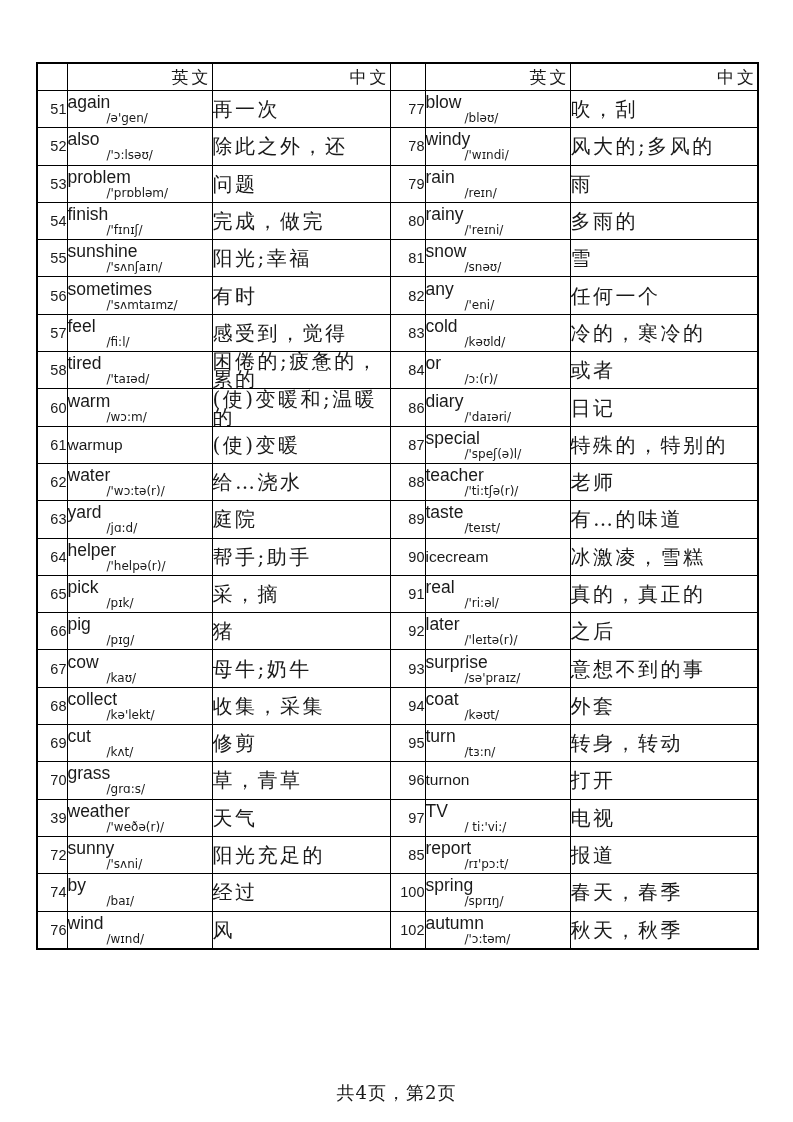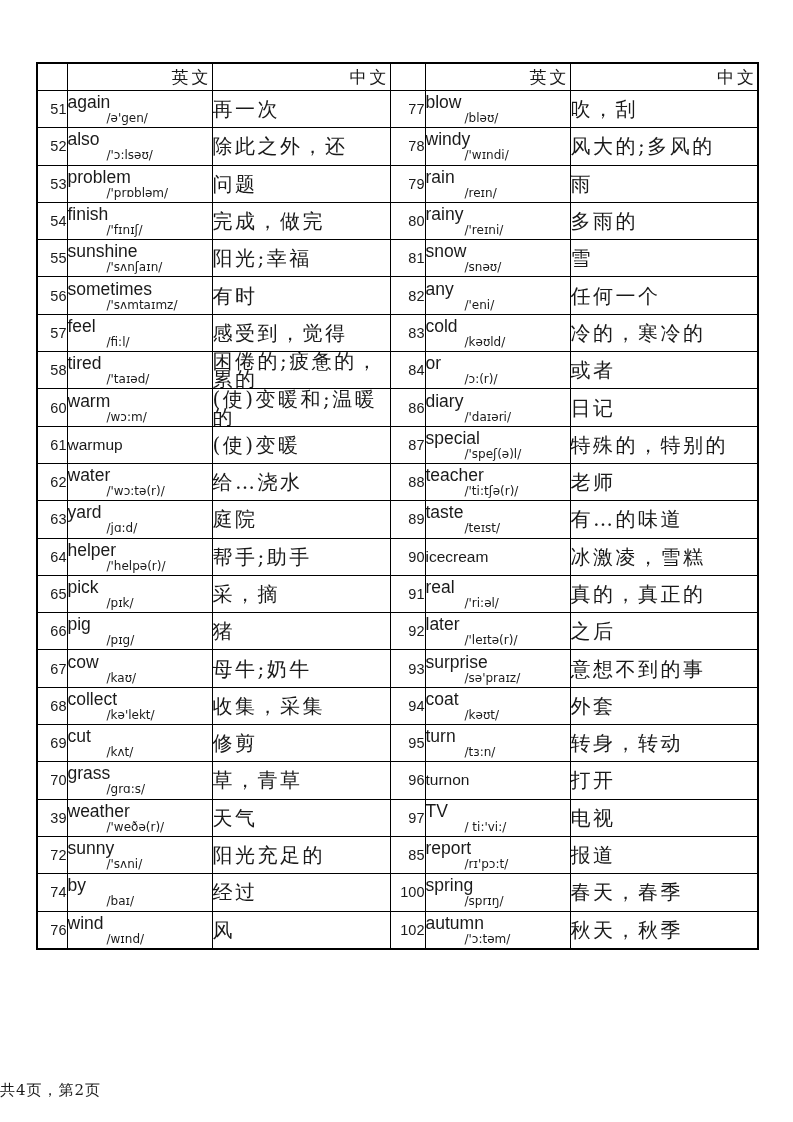--- a/index.html
+++ b/index.html
@@ -78,23 +78,23 @@
     font-family: "DejaVu Serif", serif;
     font-size: 20px;
     letter-spacing: 2.5px;
     line-height: 18px;
   }
   .footer {
     position: absolute;
     left: 0;
     width: 793px;
     top: 1081px;
-    text-align: left;
+    text-align: center;
     font-family: "DejaVu Serif", serif;
-    font-size: 15px;
+    font-size: 18px;
     letter-spacing: 1px;
     color: #1a1a1a;
   }
 </style>
 </head>
 <body>
 
 <div class="sheet">
 
   <table class="vocab">

